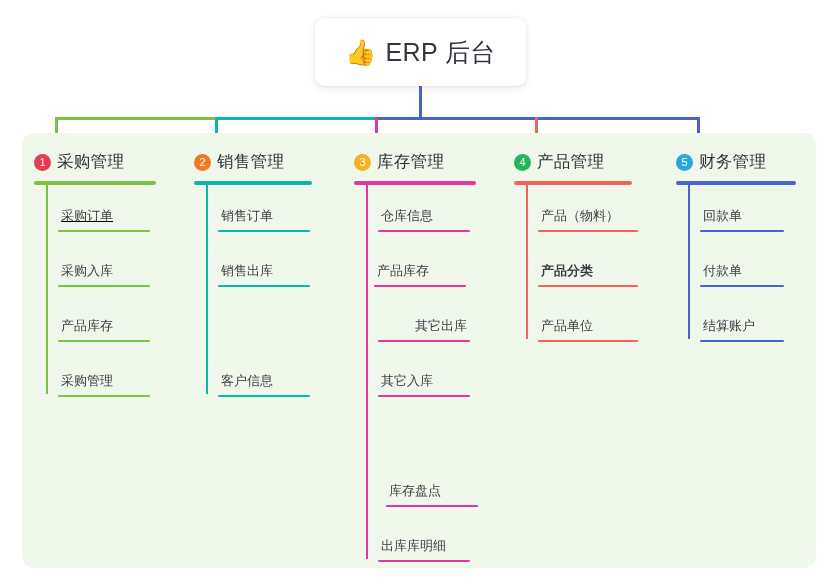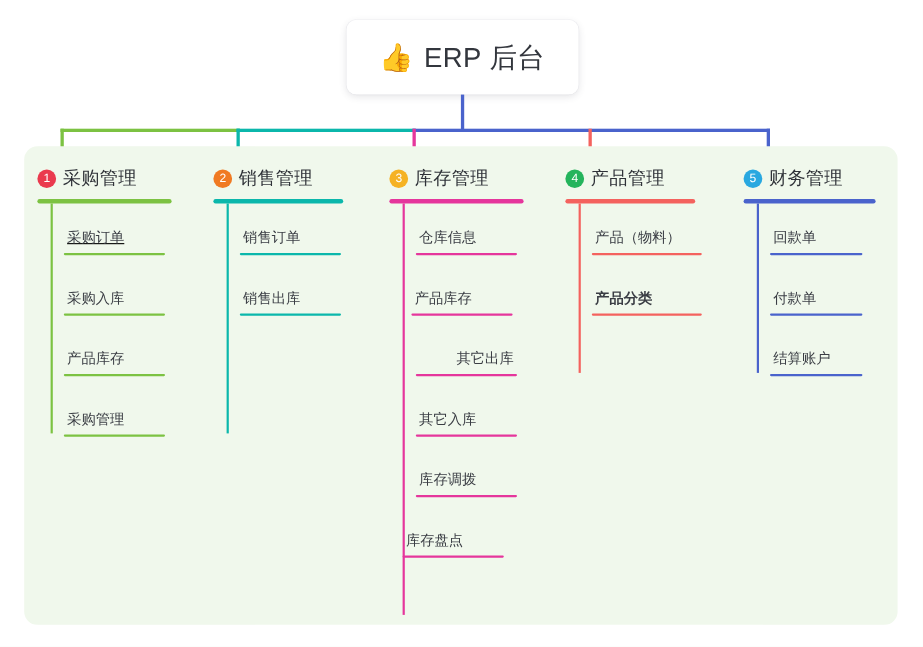--- a/index.html
+++ b/index.html
@@ -111,20 +111,24 @@
           <div class="head-rule" style="width: 118px; background: rgb(11, 183, 171);"></div>
           <div class="spine" style="left: 12px; top: 52px; height: 209px; background: rgb(11, 183, 171);"></div>
           <div class="leaf" style="left: 24px; top: 74px;">
             <span class="leaf-text">销售订单</span>
             <div class="leaf-rule" style="width: 92px; background: rgb(11, 183, 171);"></div>
           </div>
           <div class="leaf" style="left: 24px; top: 129px;">
             <span class="leaf-text">销售出库</span>
             <div class="leaf-rule" style="width: 92px; background: rgb(11, 183, 171);"></div>
           </div>
+          <div class="leaf" style="left: 24px; top: 239px;">
+            <span class="leaf-text">客户信息</span>
+            <div class="leaf-rule" style="width: 92px; background: rgb(11, 183, 171);"></div>
+          </div>
         </div>
         <div class="col" style="left: 332px;">
           <div class="col-head" style="margin-top: 16px;">
             <span class="badge" style="background: rgb(245, 178, 35);">3</span>
             <span class="col-title">库存管理</span>
           </div>
           <div class="head-rule" style="width: 122px; background: rgb(229, 54, 156);"></div>
           <div class="spine" style="left: 12px; top: 52px; height: 374px; background: rgb(229, 54, 156);"></div>
           <div class="leaf" style="left: 24px; top: 74px;">
             <span class="leaf-text">仓库信息</span>
@@ -135,44 +139,48 @@
             <div class="leaf-rule" style="width: 92px; background: rgb(229, 54, 156);"></div>
           </div>
           <div class="leaf" style="left: 24px; top: 184px; text-align: right;">
             <span class="leaf-text">其它出库</span>
             <div class="leaf-rule" style="width: 92px; background: rgb(229, 54, 156);"></div>
           </div>
           <div class="leaf" style="left: 24px; top: 239px;">
             <span class="leaf-text">其它入库</span>
             <div class="leaf-rule" style="width: 92px; background: rgb(229, 54, 156);"></div>
           </div>
-          <div class="leaf" style="left: 24px; top: 294px;">
-            <span class="leaf-text">库存调拨</span>
-            <div class="leaf-rule" style="width: 92px; background: rgb(229, 54, 156);"></div>
-          </div>
-          <div class="leaf" style="left: 12px; top: 349px; font-family: Liberation Mono, monospace;">
+          <div class="leaf" style="left: 32px; top: 349px; font-family: Liberation Mono, monospace;">
             <span class="leaf-text">库存盘点</span>
+            <div class="leaf-rule" style="width: 92px; background: rgb(229, 54, 156);"></div>
+          </div>
+          <div class="leaf" style="left: 24px; top: 404px;">
+            <span class="leaf-text">出库库明细</span>
             <div class="leaf-rule" style="width: 92px; background: rgb(229, 54, 156);"></div>
           </div>
         </div>
         <div class="col" style="left: 492px;">
           <div class="col-head" style="margin-top: 16px;">
             <span class="badge" style="background: rgb(36, 180, 92);">4</span>
             <span class="col-title">产品管理</span>
           </div>
           <div class="head-rule" style="width: 118px; background: rgb(244, 98, 94);"></div>
           <div class="spine" style="left: 12px; top: 52px; height: 154px; background: rgb(244, 98, 94);"></div>
           <div class="leaf" style="left: 24px; top: 74px;">
             <span class="leaf-text">产品（物料）</span>
             <div class="leaf-rule" style="width: 100px; background: rgb(244, 98, 94);"></div>
           </div>
           <div class="leaf" style="left: 24px; top: 129px; font-weight: bold;">
             <span class="leaf-text">产品分类</span>
             <div class="leaf-rule" style="width: 100px; background: rgb(244, 98, 94);"></div>
           </div>
+          <div class="leaf" style="left: 24px; top: 184px;">
+            <span class="leaf-text">产品单位</span>
+            <div class="leaf-rule" style="width: 100px; background: rgb(244, 98, 94);"></div>
+          </div>
         </div>
         <div class="col" style="left: 654px;">
           <div class="col-head" style="margin-top: 16px;">
             <span class="badge" style="background: rgb(41, 168, 224);">5</span>
             <span class="col-title">财务管理</span>
           </div>
           <div class="head-rule" style="width: 120px; background: rgb(74, 99, 204);"></div>
           <div class="spine" style="left: 12px; top: 52px; height: 154px; background: rgb(74, 99, 204);"></div>
           <div class="leaf" style="left: 24px; top: 74px;">
             <span class="leaf-text">回款单</span>

